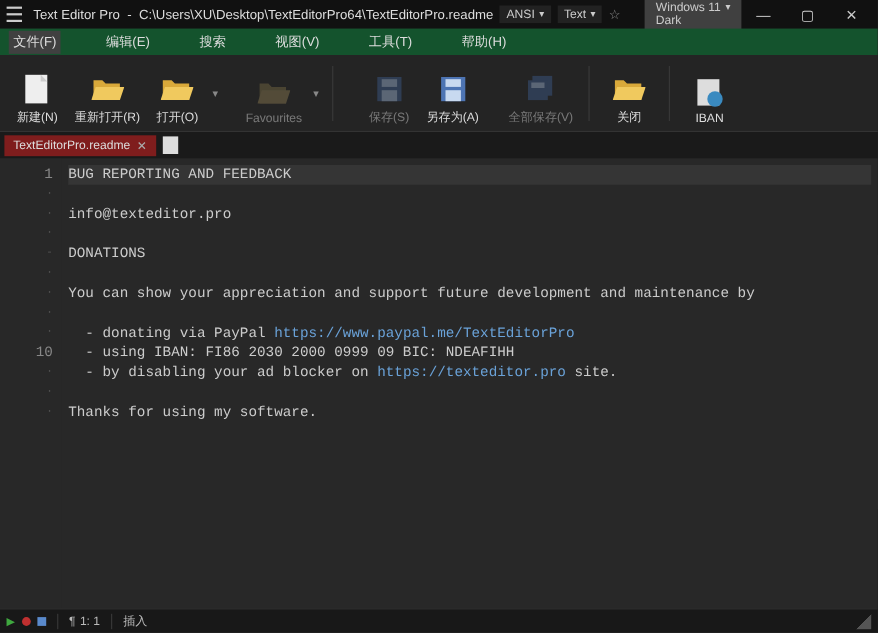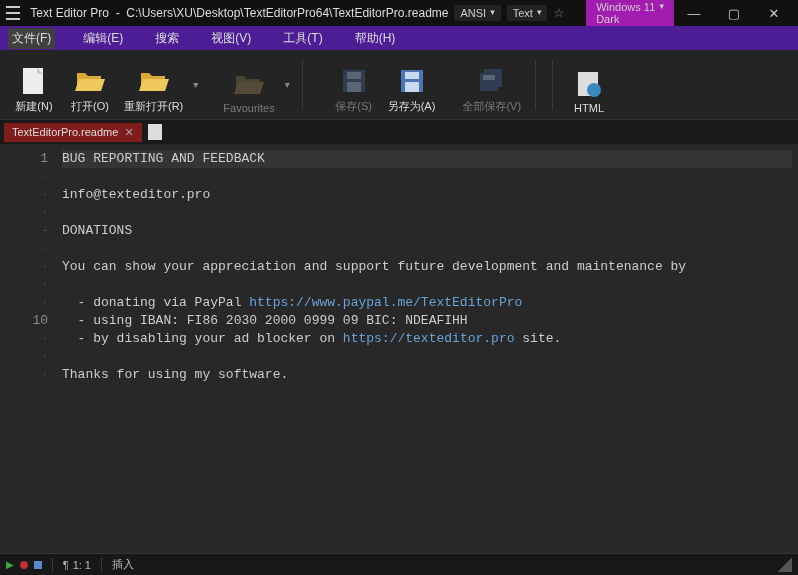--- a/index.html
+++ b/index.html
@@ -21,34 +21,34 @@
   padding: 4px 4px;
 }
 .hamburger { width: 20px; height: 18px; display:flex; flex-direction:column; justify-content:space-between; padding:2px; cursor:pointer;}
 .hamburger span { height:2px; background:#ccc; }
 .title-text { margin-left:8px; color:#ddd; font-size:12px; white-space:nowrap; }
 .title-dropdowns { display:flex; gap:6px; margin-left:6px; align-items:center; }
 .title-combo {
   background:#222; color:#ccc; padding:2px 6px; font-size:11px;
   display:flex; align-items:flex-start; gap:4px; cursor:pointer;
 }
-.title-combo.theme { background:#a21caf; padding:2px 10px;margin-left:16px; }
+.title-combo.theme { background:#404040; padding:2px 10px;margin-left:16px; }
 .chev { font-size:9px; }
 .star-icon { color:#888; font-size:12px; cursor:pointer; }
 .spacer { flex:1; }
 .win-controls { display:flex; }
 .win-btn {
   width:40px; height:26px; display:flex; align-items:center; justify-content:center;
   color:#ccc; font-size:13px; cursor:pointer;
 }
 
 .menubar {
-  height:24px; background:#4c1d95;
+  height:24px; background:#14532d;
   display:flex; align-items:center;
-  padding-left:8px; gap:24px;
+  padding-left:8px; gap:37px;
 }
 .menu-item { font-size:12px; color:#ddd; cursor:pointer; padding:2px 4px;}
 .menu-item.active { background:#404040; }
 
 .ribbon {
   height:70px; background:#242424;
   display:flex; align-items:center;
   padding:4px 8px; gap:4px;
   border-bottom:1px solid #333;
 }
@@ -168,30 +168,30 @@
     </div>
     <div class="ribbon-label">新建(N)</div>
   </div>
   <div class="ribbon-btn">
     <div class="ribbon-icon">
       <svg width="30" height="24">
           <path d="M2 4 h8 l3 3 h13 v15 h-24 z" fill="#d9a93a"></path>
           <path d="M4 10 h26 l-4 12 h-26 z" fill="#f0c95e"></path>
         </svg>
     </div>
-    <div class="ribbon-label">打开(O)</div>
+    <div class="ribbon-label">重新打开(R)</div>
   </div>
   <div class="ribbon-btn">
     <div class="ribbon-icon">
       <svg width="30" height="24">
           <path d="M2 4 h8 l3 3 h13 v15 h-24 z" fill="#d9a93a"></path>
           <path d="M4 10 h26 l-4 12 h-26 z" fill="#f0c95e"></path>
         </svg>
     </div>
-    <div class="ribbon-label">重新打开(R)</div>
+    <div class="ribbon-label">打开(O)</div>
   </div>
   <div class="dropdown-chev">▾</div>
   <div class="ribbon-btn disabled">
     <div class="ribbon-icon">
       <svg width="30" height="24">
           <path d="M2 4 h8 l3 3 h13 v15 h-24 z" fill="#7a6b44"></path>
           <path d="M4 10 h26 l-4 12 h-26 z" fill="#8c7c52"></path>
         </svg>
     </div>
     <div class="ribbon-label">Favourites</div>
@@ -222,29 +222,38 @@
     <div class="ribbon-icon">
       <svg width="28" height="28">
           <rect x="6" y="2" width="18" height="18" fill="#3d5c8c"></rect>
           <rect x="2" y="6" width="18" height="18" fill="#3d5c8c"></rect>
           <rect x="5" y="8" width="12" height="5" fill="#9fb6d8"></rect>
         </svg>
     </div>
     <div class="ribbon-label">全部保存(V)</div>
   </div>
   <div class="ribbon-sep"></div>
+  <div class="ribbon-btn">
+    <div class="ribbon-icon">
+      <svg width="30" height="24">
+          <path d="M2 4 h8 l3 3 h13 v15 h-24 z" fill="#d9a93a"></path>
+          <path d="M4 10 h26 l-4 12 h-26 z" fill="#f0c95e"></path>
+        </svg>
+    </div>
+    <div class="ribbon-label">关闭</div>
+  </div>
   <div class="ribbon-sep"></div>
   <div class="ribbon-btn">
     <div class="ribbon-icon">
       <svg width="26" height="28">
           <rect x="2" y="2" width="20" height="24" fill="#ddd"></rect>
           <circle cx="18" cy="20" r="7" fill="#3a8ac0"></circle>
         </svg>
     </div>
-    <div class="ribbon-label">HTML</div>
+    <div class="ribbon-label">IBAN</div>
   </div>
 </div>
 
 <div class="tabbar">
   <div class="doc-tab">
     <span>TextEditorPro.readme</span>
     <span class="tab-close">✕</span>
   </div>
   <div class="tab-newdoc"></div>
 </div>

